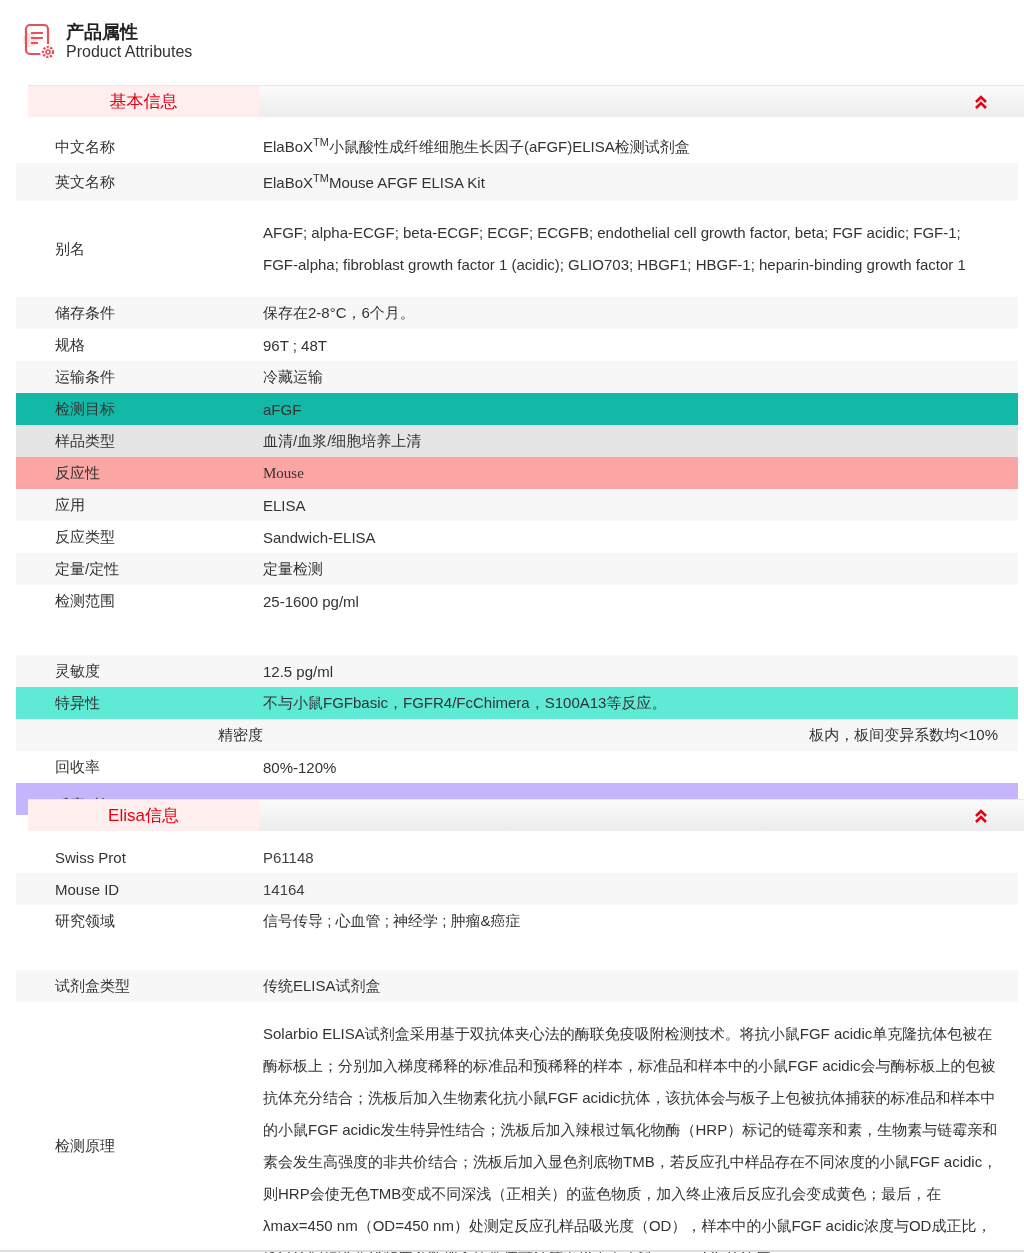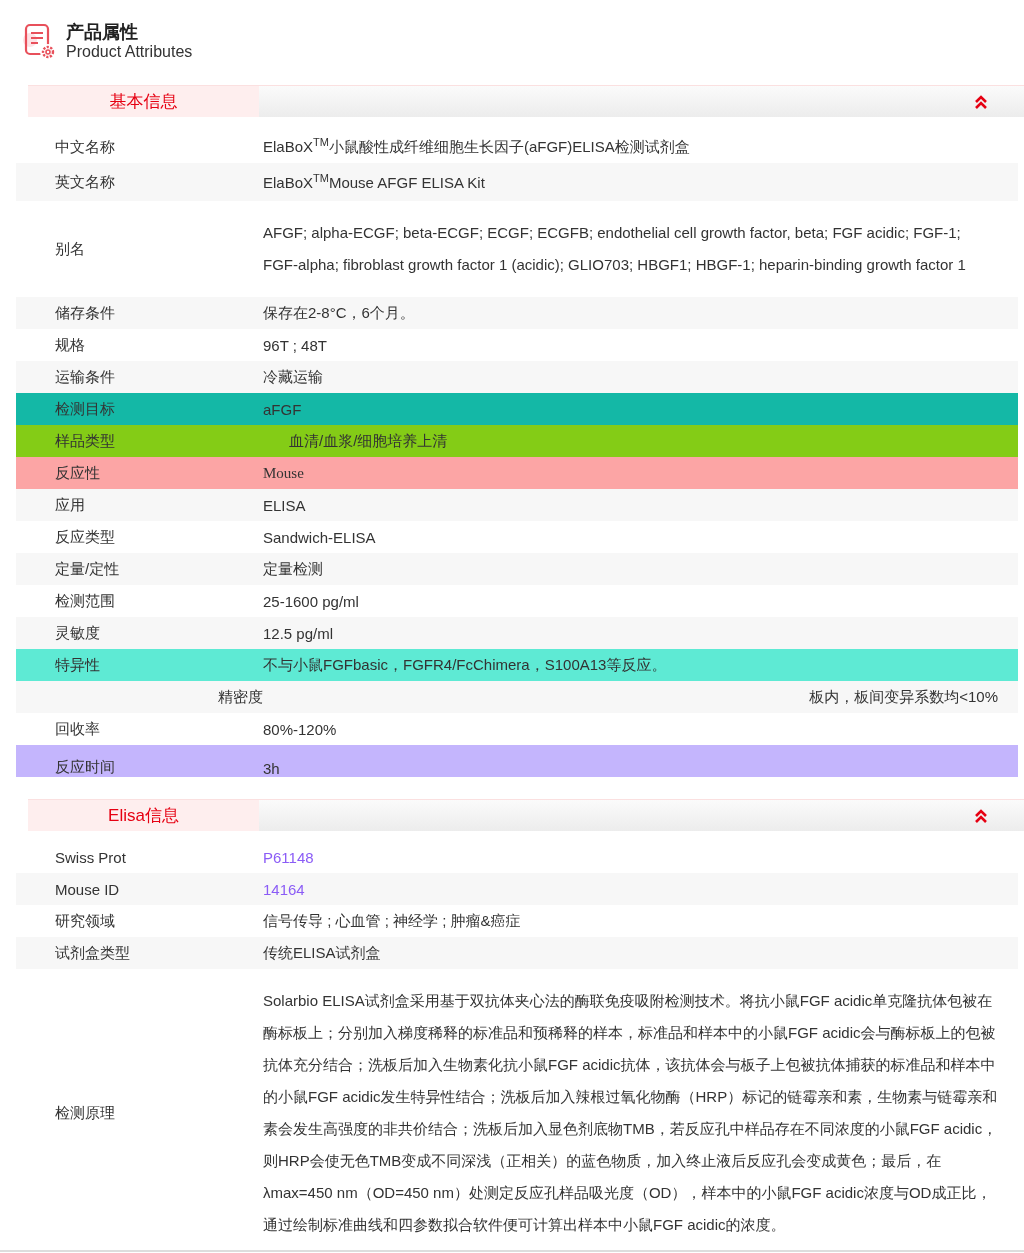--- a/index.html
+++ b/index.html
@@ -88,21 +88,21 @@
       padding-left: 39px;
       flex-shrink: 0;
       color: #333333;
     }
     .attr-value {
       flex: 1;
       color: #333333;
       padding-right: 20px;
     }
     .attr-value sup { font-size: 11px; vertical-align: 6px; line-height: 0; }
-    .attr-value.link { color: #8b5cf6; }
+    .attr-value.link { color: #404040; }
     .multi { line-height: 32px; }
     .bottom-rule {
       position: absolute;
       left: 0;
       top: 1250px;
       width: 1024px;
       height: 2px;
       background: #dddddd;
     }
   </style>
@@ -162,21 +162,21 @@
     <div class="attr-value">96T ; 48T</div>
   </div>
   <div class="attr-row" style="height:32px; background:#f7f7f7;">
     <div class="attr-label">运输条件</div>
     <div class="attr-value">冷藏运输</div>
   </div>
   <div class="attr-row" style="height:32px; background:#14b8a6;">
     <div class="attr-label">检测目标</div>
     <div class="attr-value">aFGF</div>
   </div>
-  <div class="attr-row" style="height:32px; background:#84cc16;gap:26px;">
+  <div class="attr-row" style="height:32px; background:#e5e5e5;">
     <div class="attr-label">样品类型</div>
     <div class="attr-value">血清/血浆/细胞培养上清</div>
   </div>
   <div class="attr-row" style="height:32px; background:#fca5a5;font-family:Liberation Serif, serif;">
     <div class="attr-label">反应性</div>
     <div class="attr-value">Mouse</div>
   </div>
   <div class="attr-row" style="height:32px; background:#f7f7f7;">
     <div class="attr-label">应用</div>
     <div class="attr-value">ELISA</div>
@@ -186,21 +186,21 @@
     <div class="attr-value">Sandwich-ELISA</div>
   </div>
   <div class="attr-row" style="height:32px; background:#f7f7f7;">
     <div class="attr-label">定量/定性</div>
     <div class="attr-value">定量检测</div>
   </div>
   <div class="attr-row" style="height:32px; background:#ffffff;">
     <div class="attr-label">检测范围</div>
     <div class="attr-value">25-1600 pg/ml</div>
   </div>
-  <div class="attr-row" style="height:32px; background:#f7f7f7;">
+  <div class="attr-row" style="height:32px; background:#f7f7f7;margin-top:38px;">
     <div class="attr-label">灵敏度</div>
     <div class="attr-value">12.5 pg/ml</div>
   </div>
   <div class="attr-row" style="height:32px; background:#5eead4;">
     <div class="attr-label">特异性</div>
     <div class="attr-value">不与小鼠FGFbasic，FGFR4/FcChimera，S100A13等反应。</div>
   </div>
   <div class="attr-row" style="height:32px; background:#f7f7f7;text-align:right;">
     <div class="attr-label">精密度</div>
     <div class="attr-value">板内，板间变异系数均&lt;10%</div>
@@ -233,21 +233,21 @@
     <div class="attr-value link">P61148</div>
   </div>
   <div class="attr-row" style="height:32px; background:#f7f7f7;">
     <div class="attr-label">Mouse ID</div>
     <div class="attr-value link">14164</div>
   </div>
   <div class="attr-row" style="height:32px; background:#ffffff;">
     <div class="attr-label">研究领域</div>
     <div class="attr-value">信号传导 ; 心血管 ; 神经学 ; 肿瘤&amp;癌症</div>
   </div>
-  <div class="attr-row" style="height:32px; background:#f7f7f7;">
+  <div class="attr-row" style="height:32px; background:#f7f7f7;margin-top:33px;">
     <div class="attr-label">试剂盒类型</div>
     <div class="attr-value">传统ELISA试剂盒</div>
   </div>
   <div class="attr-row" style="height:288px; background:#ffffff;">
     <div class="attr-label">检测原理</div>
     <div class="attr-value multi" style="padding-right:18px;">Solarbio ELISA试剂盒采用基于双抗体夹心法的酶联免疫吸附检测技术。将抗小鼠FGF acidic单克隆抗体包被在酶标板上；分别加入梯度稀释的标准品和预稀释的样本，标准品和样本中的小鼠FGF acidic会与酶标板上的包被抗体充分结合；洗板后加入生物素化抗小鼠FGF acidic抗体，该抗体会与板子上包被抗体捕获的标准品和样本中的小鼠FGF acidic发生特异性结合；洗板后加入辣根过氧化物酶（HRP）标记的链霉亲和素，生物素与链霉亲和素会发生高强度的非共价结合；洗板后加入显色剂底物TMB，若反应孔中样品存在不同浓度的小鼠FGF acidic，则HRP会使无色TMB变成不同深浅（正相关）的蓝色物质，加入终止液后反应孔会变成黄色；最后，在λmax=450 nm（OD=450 nm）处测定反应孔样品吸光度（OD），样本中的小鼠FGF acidic浓度与OD成正比，通过绘制标准曲线和四参数拟合软件便可计算出样本中小鼠FGF acidic的浓度。</div>
   </div>
 </div>
 
 <div class="bottom-rule"></div>

